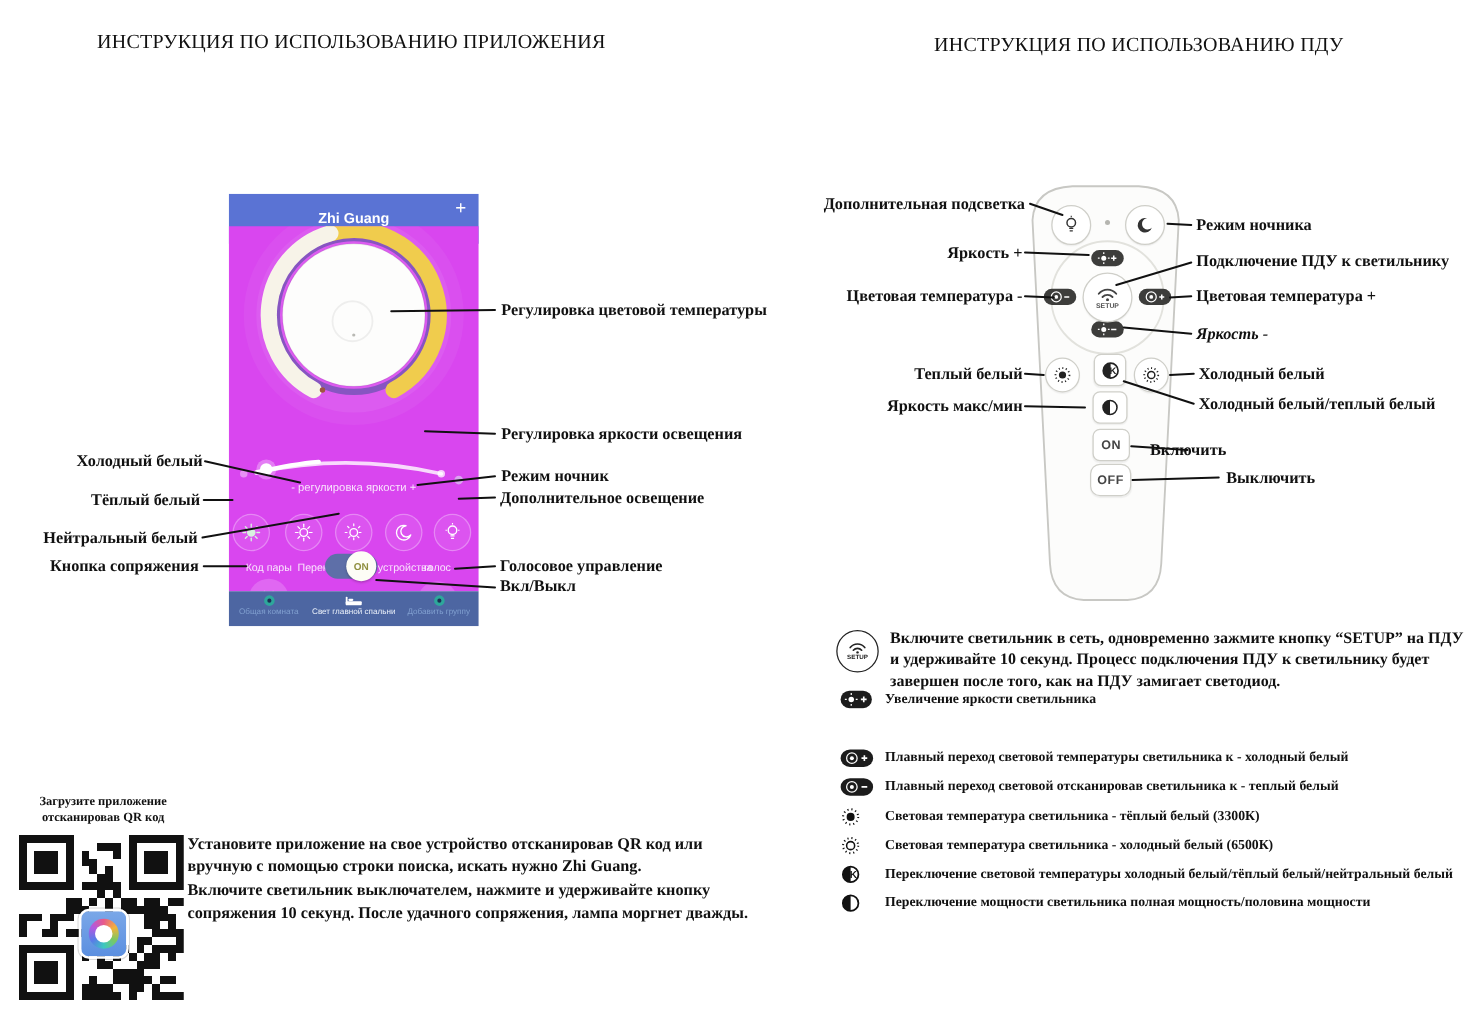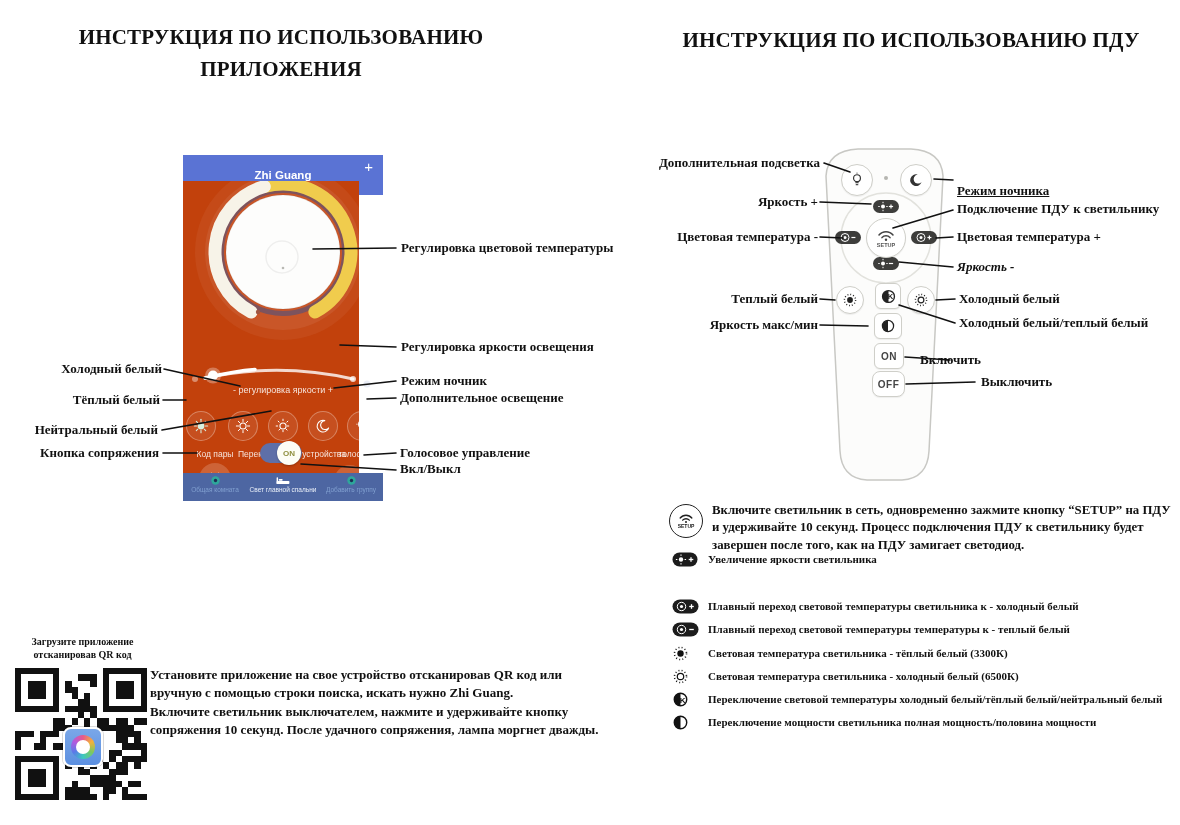--- a/index.html
+++ b/index.html
@@ -1,32 +1,32 @@
 <!DOCTYPE html>
 <html><head>
 <meta charset="utf-8">
 <style>
   html,body{margin:0;padding:0;background:#fff;}
   .page{position:relative;width:1180px;height:825px;background:#fff;overflow:hidden;
         font-family:"Liberation Serif","DejaVu Serif",serif;color:#111;}
   .abs{position:absolute;}
-  .title{font-weight:bold;font-size:21px;text-align:center;letter-spacing:.2px;line-height:1.5;}
+  .title{font-weight:normal;font-size:16px;text-align:center;letter-spacing:.2px;line-height:1.5;}
   .callout{font-weight:bold;font-size:13px;white-space:nowrap;line-height:1.1;}
   .r{text-align:right;}
   .para{font-weight:bold;font-size:13px;line-height:1.35;}
   .legend-row{position:absolute;left:672px;display:flex;align-items:center;height:18px;}
   .legend-ic{width:30px;flex:none;display:flex;align-items:center;}
   .legend-tx{font-weight:bold;font-size:11px;white-space:nowrap;margin-left:6px;}
   
   .app{position:absolute;left:183px;top:155px;width:200px;height:346px;overflow:hidden;}
   .app-header{position:absolute;left:0;top:0;width:200px;height:40px;background:#5a73d4;
       display:flex;align-items:center;justify-content:center;
       font-family:"Liberation Sans",sans-serif;font-weight:bold;font-size:11.5px;color:#fff;}
   .app-plus{position:absolute;right:10px;top:3px;font-size:15px;font-weight:normal;color:#fff;}
-  .app-main{position:absolute;left:0;top:26px;width:176px;height:292px;background:#c2410c;}
+  .app-main{position:absolute;left:0;top:26px;width:200px;height:292px;background:#d946ef;}
   .app-nav{position:absolute;left:0;top:318px;width:200px;height:28px;background:#4d66a2;}
   .slider-label{position:absolute;left:0;top:204px;width:200px;text-align:center;
       font-family:"Liberation Sans",sans-serif;font-size:9px;color:rgba(255,255,255,.85);}
   .ic-circle{position:absolute;width:30px;height:30px;border-radius:50%;
       background:rgba(255,255,255,.08);border:1px solid rgba(255,255,255,.3);
       display:flex;align-items:center;justify-content:center;box-sizing:border-box;}
   .small-lab{position:absolute;font-family:"Liberation Sans",sans-serif;font-size:8.5px;
       color:rgba(255,255,255,.85);text-align:center;white-space:nowrap;}
   .big-circle{position:absolute;width:32px;height:32px;border-radius:50%;
       background:rgba(255,255,255,.18);display:flex;align-items:center;justify-content:center;}
@@ -362,21 +362,21 @@
     <div class="rbtn sq" style="left:54px;top:225px;width:33px;height:26px;border-radius:8px;">
       <span class="onoff">OFF</span>
     </div>
   </div>
 
   <div class="abs callout r" style="left:650px;top:156px;width:170px;">Дополнительная подсветка</div>
   <div class="abs callout r" style="left:650px;top:195px;width:168px;">Яркость +</div>
   <div class="abs callout r" style="left:640px;top:230px;width:178px;">Цветовая температура -</div>
   <div class="abs callout r" style="left:650px;top:292px;width:168px;">Теплый белый</div>
   <div class="abs callout r" style="left:650px;top:318px;width:168px;">Яркость макс/мин</div>
-  <div class="abs callout" style="left:957px;top:184px;text-decoration:underline;">Режим ночника</div>
+  <div class="abs callout" style="left:957px;top:173px;">Режим ночника</div>
   <div class="abs callout" style="left:957px;top:202px;">Подключение ПДУ к светильнику</div>
   <div class="abs callout" style="left:957px;top:230px;">Цветовая температура +</div>
   <div class="abs callout" style="left:957px;top:260px;font-style:italic;">Яркость -</div>
   <div class="abs callout" style="left:959px;top:292px;">Холодный белый</div>
   <div class="abs callout" style="left:959px;top:316px;">Холодный белый/теплый белый</div>
   <div class="abs callout" style="left:920px;top:353px;">Включить</div>
   <div class="abs callout" style="left:981px;top:375px;">Выключить</div>
 
   <div class="abs" style="left:669px;top:504px;width:34px;height:34px;border-radius:50%;border:1.5px solid #222;display:flex;flex-direction:column;align-items:center;justify-content:center;box-sizing:border-box;">
     <svg width="16" height="10" viewBox="0 0 18 12">
@@ -423,21 +423,21 @@
   </div>
   <div class="legend-row" style="top:620px;">
     <span class="legend-ic">
       <svg width="27" height="15" viewBox="0 0 27 15">
           <rect x="0.5" y="0.5" width="26" height="14" rx="7.5" fill="#1c1c1c"></rect>
           <circle cx="9.5" cy="7.5" r="4.2" fill="none" stroke="#fff" stroke-width="1"></circle>
           <circle cx="9.5" cy="7.5" r="1.6" fill="#fff"></circle>
           <line x1="17.2" y1="7.5" x2="21.8" y2="7.5" stroke="#fff" stroke-width="1.3"></line>
         </svg>
     </span>
-    <span class="legend-tx">Плавный переход световой температуры температуры к - теплый белый</span>
+    <span class="legend-tx">Плавный переход световой отсканировав светильника к - теплый белый</span>
   </div>
   <div class="legend-row" style="top:644px;">
     <span class="legend-ic">
       <svg width="17" height="17" viewBox="0 0 18 18">
           <circle cx="9" cy="9" r="3.4" fill="#111"></circle>
           <circle cx="9" cy="9" r="6.4" fill="none" stroke="#111" stroke-width="1.7" stroke-dasharray="1 2.4"></circle>
         </svg>
     </span>
     <span class="legend-tx">Световая температура светильника - тёплый белый (3300К)</span>
   </div>

